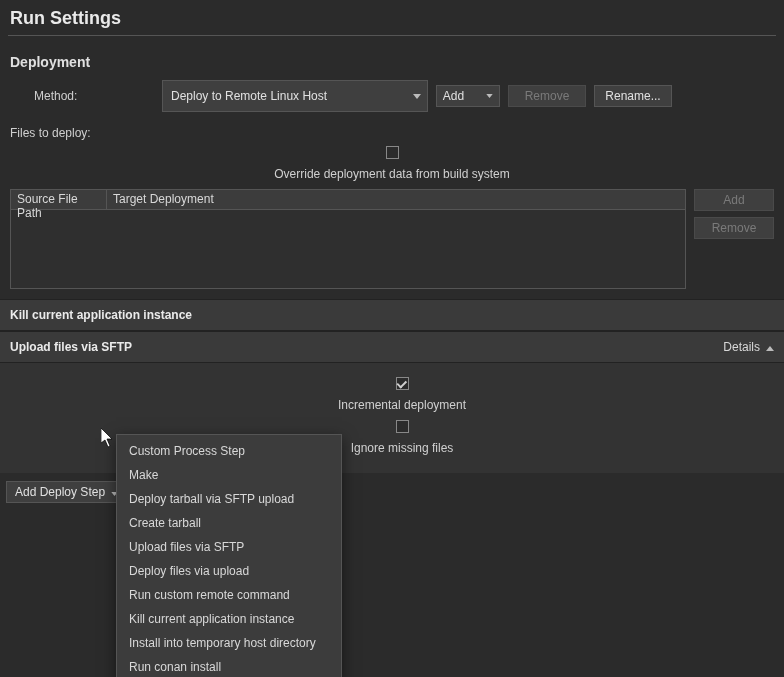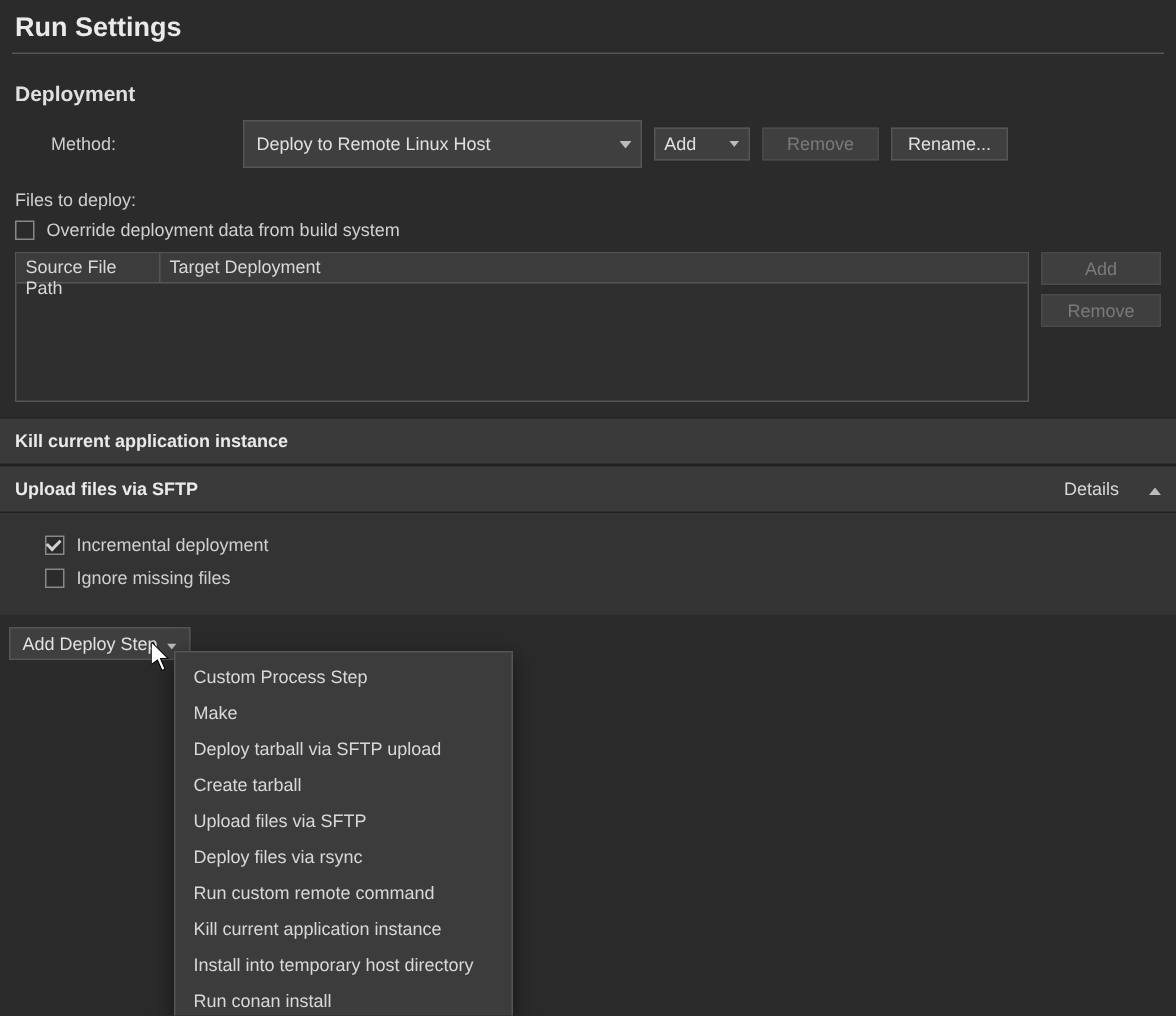--- a/index.html
+++ b/index.html
@@ -65,20 +65,21 @@
     cursor: pointer;
     font-size: 12px;
   }
   .btn.disabled { color: #7a7a7a; border-color: #4a4a4a; cursor: default; }
   .subtle { color: #cfcfcf; padding: 0 10px 6px 10px; }
   .check-row {
     display: flex;
     align-items: center;
     gap: 8px;
     padding: 0 10px 8px 10px;
+    flex-direction: column;
   }
   .checkbox {
     width: 13px; height: 13px;
     border: 1px solid #888;
     background: #2b2b2b;
     display: inline-flex;
     align-items: center;
     justify-content: center;
   }
   .checkbox.checked::after {
@@ -123,21 +124,21 @@
     font-weight: 600;
   }
   .panel.row2 {
     display: flex;
     align-items: center;
     justify-content: space-between;
   }
   .details {
     display: inline-flex;
     align-items: center;
-    gap: 20px;
+    gap: 6px;
     color: #d8d8d8;
     font-weight: 400;
     cursor: pointer;
   }
   .opts {
     background: #333;
     padding: 10px 10px 14px 30px;
   }
   .opts .check-row { padding: 4px 0; }
   .add-step-row { padding: 8px 6px; }
@@ -270,21 +271,21 @@
     </span>
   </div>
 </div>
 
 <div class="menu" id="menu">
     <div class="menu-item">Custom Process Step</div>
     <div class="menu-item">Make</div>
     <div class="menu-item">Deploy tarball via SFTP upload</div>
     <div class="menu-item">Create tarball</div>
     <div class="menu-item">Upload files via SFTP</div>
-    <div class="menu-item">Deploy files via rsync</div>
+    <div class="menu-item">Deploy files via upload</div>
     <div class="menu-item">Run custom remote command</div>
     <div class="menu-item">Kill current application instance</div>
     <div class="menu-item">Install into temporary host directory</div>
     <div class="menu-item">Run conan install</div>
   </div>
 
 <div class="cursor">
   <svg width="14" height="20" viewBox="0 0 14 20">
     <path d="M0 0 L0 15 L4 12 L7 19 L9 18 L6 11 L11 11 Z" fill="#fff" stroke="#000" stroke-width="0.7"></path>
   </svg>

